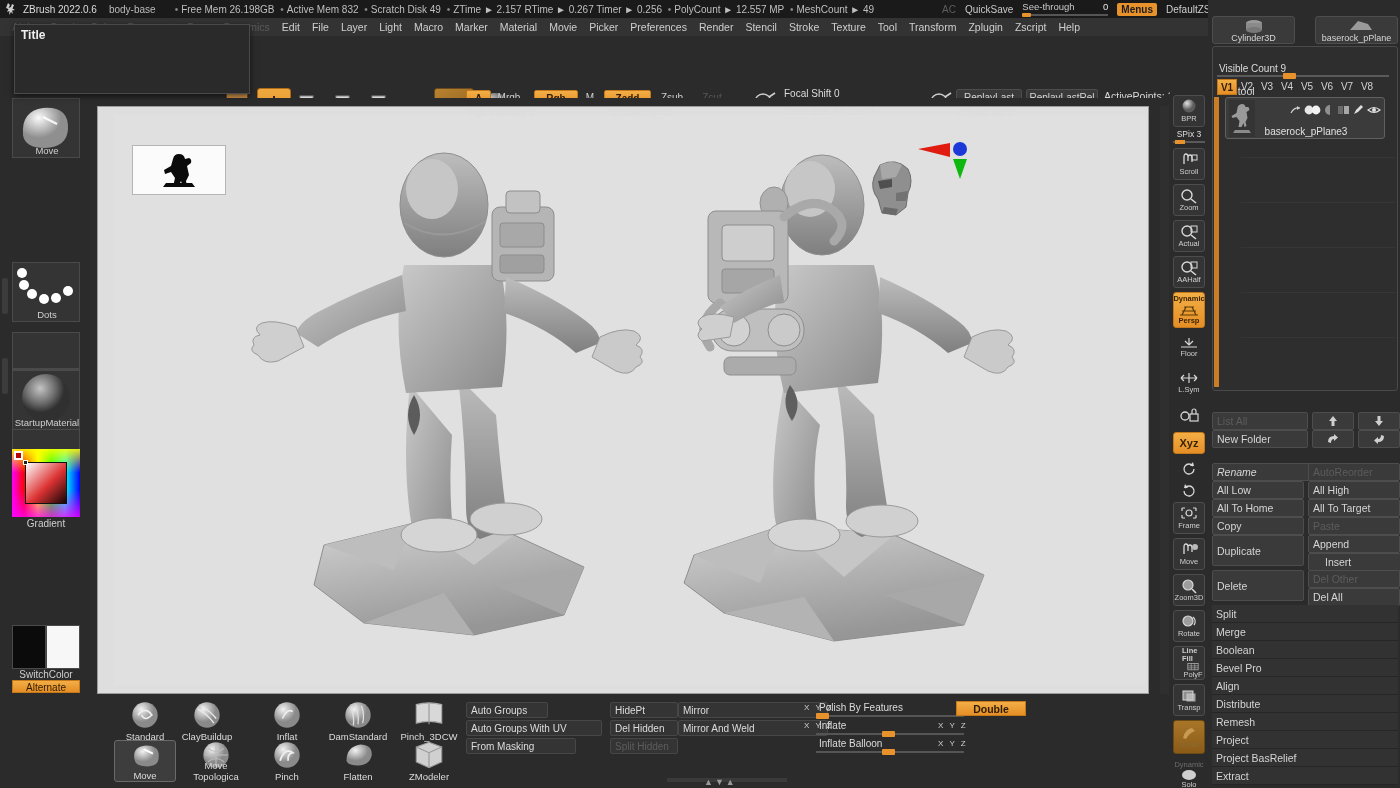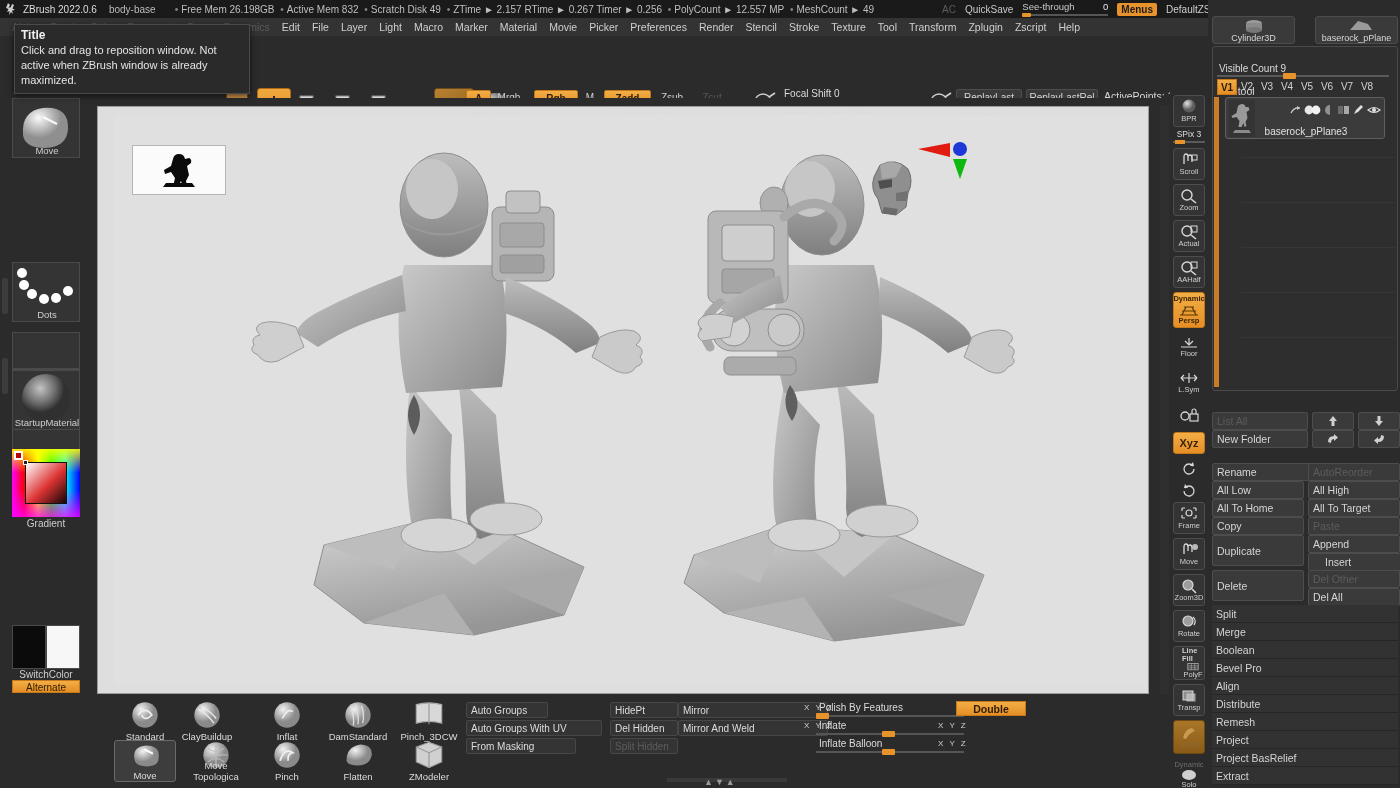--- a/index.html
+++ b/index.html
@@ -871,21 +871,21 @@
       <svg width="14" height="12" viewBox="0 0 14 12" style="vertical-align:-2px;">
           <path d="M2 9 Q2 3 8 3 L8 1 L12 4.5 L8 8 L8 6 Q5 6 5 10Z" fill="#cfcfcf"></path>
         </svg>
     </div>
     <div class="pbtn ctr" style="left:150px; top:430px; width:42px;">
       <svg width="14" height="12" viewBox="0 0 14 12" style="vertical-align:-2px;">
           <path d="M12 3 Q12 9 6 9 L6 11 L2 7.5 L6 4 L6 6 Q9 6 9 2Z" fill="#cfcfcf"></path>
         </svg>
     </div>
 
-    <div class="pbtn" style="left:4px; top:463px; width:116px;">Rename</div>
+    <div class="pbtn" style="left:4px; top:463px; width:116px;font-style:italic;">Rename</div>
     <div class="pbtn dim" style="left:100px; top:463px; width:92px;">AutoReorder</div>
     <div class="pbtn" style="left:4px; top:481px; width:92px;">All Low</div>
     <div class="pbtn" style="left:100px; top:481px; width:92px;">All High</div>
     <div class="pbtn" style="left:4px; top:499px; width:92px;">All To Home</div>
     <div class="pbtn" style="left:100px; top:499px; width:92px;">All To Target</div>
     <div class="pbtn" style="left:4px; top:517px; width:92px;">Copy</div>
     <div class="pbtn dim" style="left:100px; top:517px; width:92px;">Paste</div>
     <div class="pbtn" style="left:4px; top:535px; width:92px; height:31px; line-height:31px;">Duplicate</div>
     <div class="pbtn" style="left:100px; top:535px; width:92px;">Append</div>
     <div class="pbtn" style="left:100px; top:553px; width:116px;padding-left:16px;">Insert</div>
@@ -1074,16 +1074,15 @@
     <div class="xyz" style="left:846px; top:41px;">X Y Z</div>
 
     <div class="double-btn" style="left:864px; top:3px;">Double</div>
 
     <div class="bot-handle"></div>
     <div class="bot-arrows">▲▼▲</div>
   </div>
 
   <div class="tooltip">
     <div class="tt-title">Title</div>
-    <div class="tt-body">Click and drag to reposition window. Not active when ZBrush window is already maximized.</div>
   </div>
 
 </div>
 
 </body></html>

